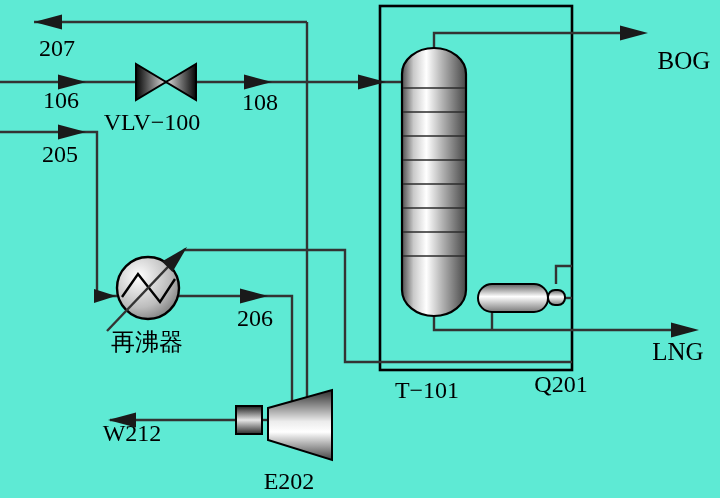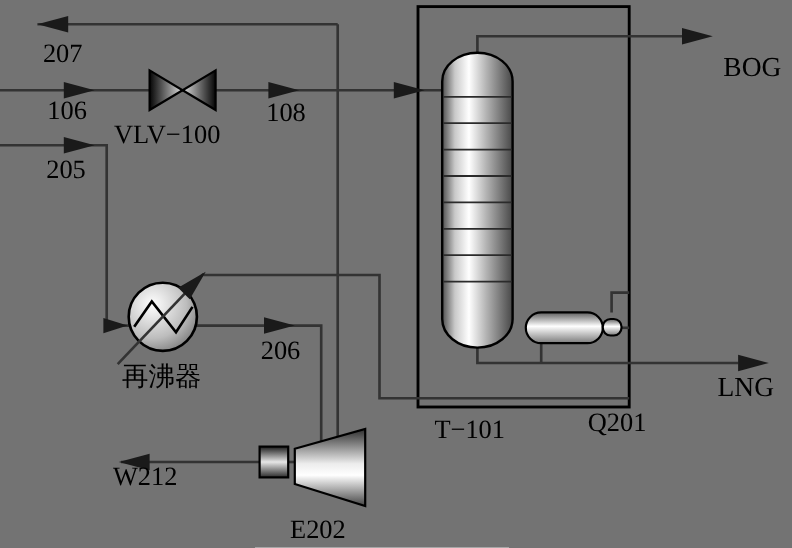--- a/index.html
+++ b/index.html
@@ -1,19 +1,19 @@
 <!DOCTYPE html>
 <html><head>
 <meta charset="utf-8">
 <style>
   html,body{margin:0;padding:0;background:#fdfdfd;}
   .stage{
     position:relative;
     width:720px;height:498px;
-    background:#737373;
+    background:#5eead4;
     font-family:"Liberation Serif", serif;
     overflow:hidden;
   }
   svg{display:block;}
   .lbl{
     font-family:"Liberation Serif", serif;
     font-size:24px;
     fill:#000;
   }
   .lbl-big{font-size:25px;}

